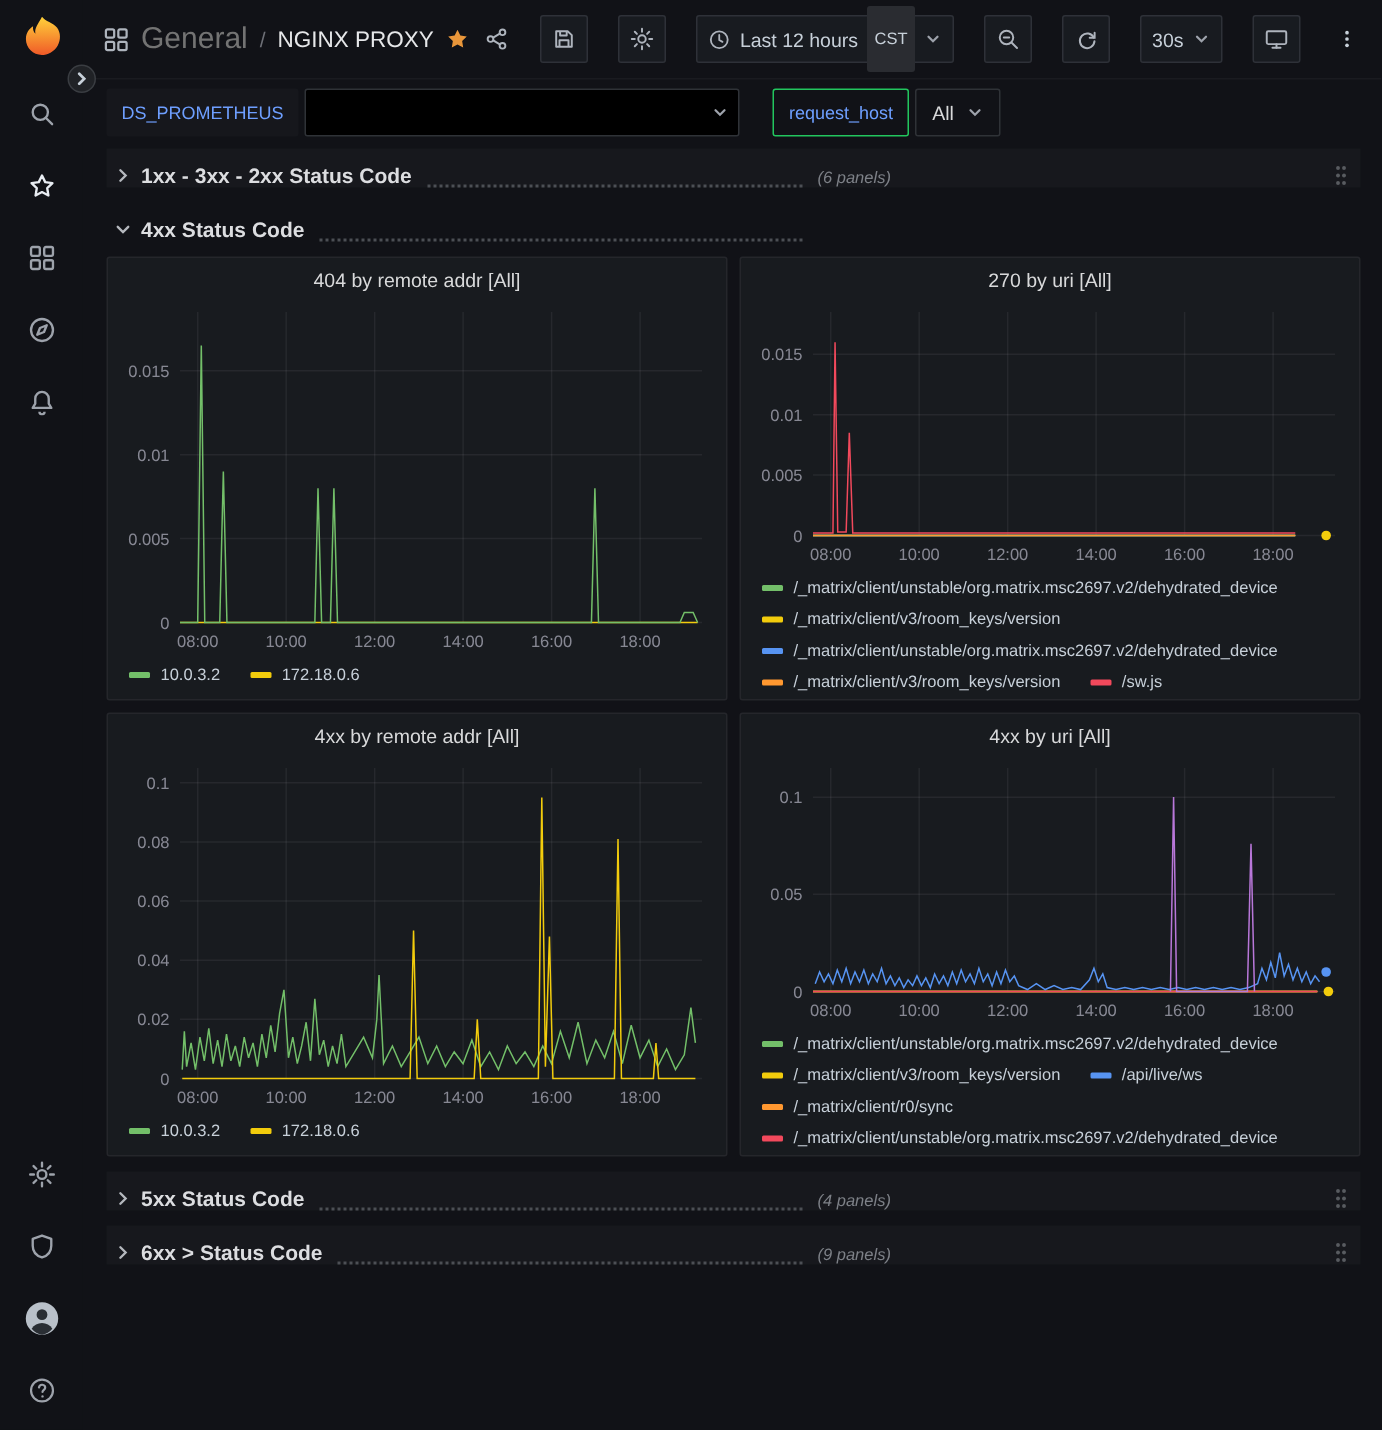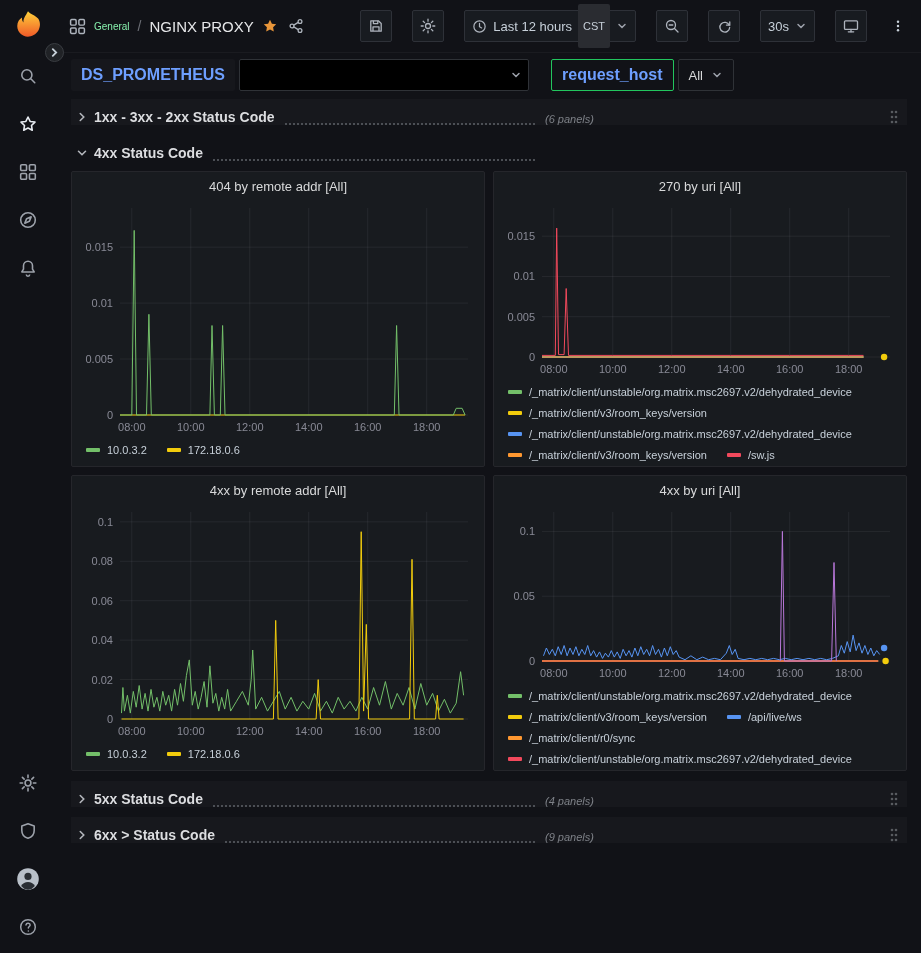--- a/index.html
+++ b/index.html
@@ -15,35 +15,35 @@
   .side-item.bright{color:#E8ECF2}
   .side-bottom{margin-top:auto;padding-bottom:2px;display:flex;flex-direction:column;align-items:center}
   .expand-btn{position:fixed;left:45px;top:43px;width:19px;height:19px;border-radius:50%;
               background:#202226;border:1px solid #3a3d42;color:#c7d0d9;display:flex;align-items:center;
               justify-content:center;padding:0;z-index:6;cursor:pointer}
   
   .main{margin-left:55px;height:100%;display:flex;flex-direction:column}
   .topbar{height:52px;flex:none;display:flex;align-items:center;padding:0 12px 0 14px;
           border-bottom:1px solid #1a1b20}
   .crumbs{display:flex;align-items:center;gap:8px;color:#aeb4bd}
-  .crumb-section{font-size:10px;color:#86efac;cursor:pointer}
+  .crumb-section{font-size:20px;color:#737373;cursor:pointer}
   .crumb-sep{color:#6e7077;font-size:14px}
   .crumb-title{font-size:15px;color:#e6e7e9}
   .topbar-right{margin-left:auto;display:flex;align-items:center;gap:20px}
   .hbtn{height:32px;min-width:32px;display:flex;align-items:center;justify-content:center;gap:6px;
         background:#181b20;border:1px solid #2e3138;border-radius:2px;color:#c7d0d9;font-size:13px;
         padding:0 7px;cursor:pointer;box-sizing:border-box}
   .hbtn .ic{color:#aeb4bd;display:flex}
   .tz-chip{background:#2a2c31;border-radius:2px;font-size:11px;padding:16px 5px;color:#c7d0d9}
   .kebab-btn{border:none;background:none;color:#c7d0d9;width:22px;height:32px;display:flex;
              align-items:center;justify-content:center;cursor:pointer;padding:0}
   
   .submenu{height:44px;flex:none;display:flex;align-items:center;padding:0 12px 0 16px}
   .var-label{height:32px;display:flex;align-items:center;padding:0 10px;background:#16171c;
-             border-radius:2px;color:#6E9FFF;font-size:16px;font-weight:700;box-sizing:border-box;cursor:pointer}
+             border-radius:2px;color:#6E9FFF;font-size:12px;font-weight:400;box-sizing:border-box;cursor:pointer}
   .var-select{height:32px;width:290px;background:#000;border:1px solid #2f3237;border-radius:2px;
               display:flex;align-items:center;padding:0 6px 0 8px;box-sizing:border-box;margin-left:4px;cursor:pointer}
   .blackval{flex:1;height:24px;background:#000}
   .var-label.bordered{background:transparent;border:1px solid #22c55e;margin-left:22px}
   .var-all{height:32px;display:flex;align-items:center;gap:8px;padding:0 10px;background:transparent;
            border:1px solid #2f3237;border-radius:2px;color:#d8d9da;font-size:13px;box-sizing:border-box;
            margin-left:4px;cursor:pointer}
   .chev{color:#9da2ab;display:flex}
   
   .dash{flex:1;padding:2px 14px 0 16px;overflow:hidden}

